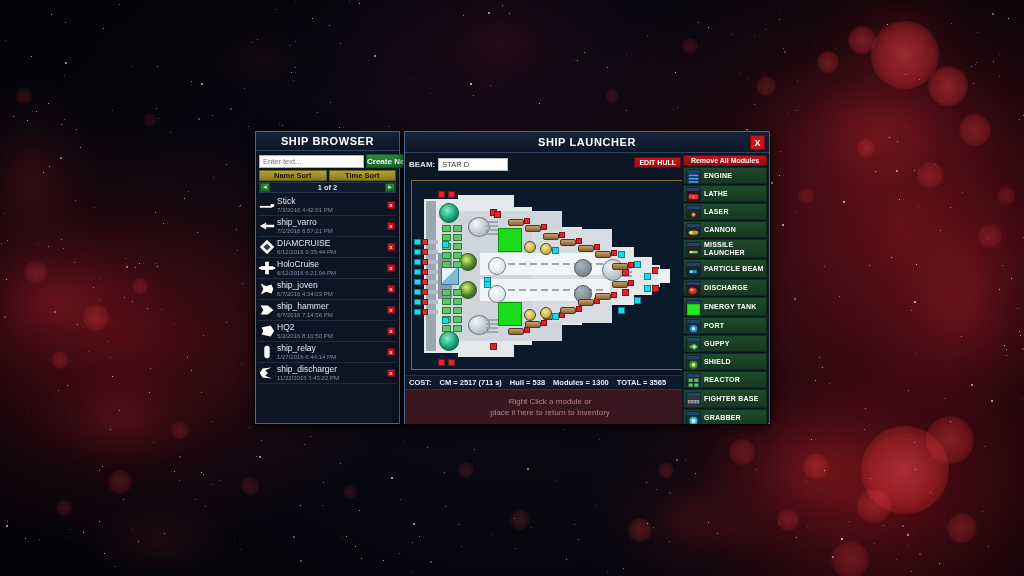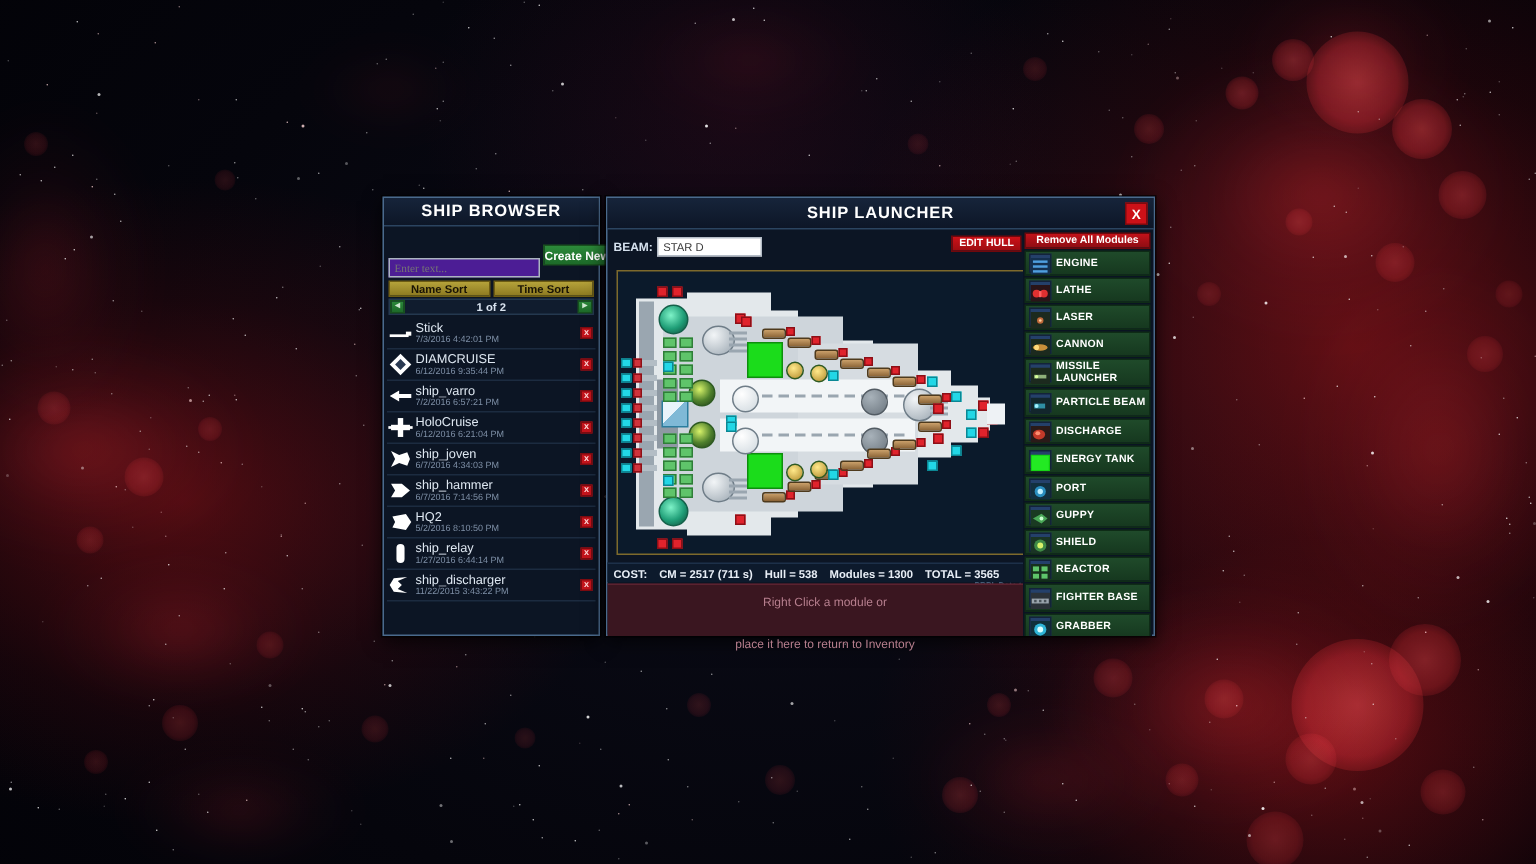--- a/index.html
+++ b/index.html
@@ -52,23 +52,23 @@
     background: linear-gradient(#16243a, #0d1627);
     border-bottom: 1px solid #2b4karma;
     border-bottom: 1px solid #2b4460;
   }
   .browser-searchrow {
     display: flex; align-items: center; gap: 2px;
     padding: 3px 3px 2px 3px;
   }
   .search-input {
     flex: 0 0 72px; height: 13px;
-    background: #4c1d95; border: 1px solid #aab4c0;
+    background: #ffffff; border: 1px solid #aab4c0;
     font-size: 7.5px; color: #8b8b8b; padding: 0 3px;
-    line-height: 11px; font-family: Liberation Serif, serif; margin-top: 18px;
+    line-height: 11px; font-family: Liberation Sans, sans-serif;
   }
   .create-btn {
     flex: 1; height: 14px; line-height: 13px; text-align: center;
     background: linear-gradient(#2c8a3a, #1d6a29);
     border: 1px solid #19521f;
     color: #ffffff; font-size: 8px; font-weight: bold;
     white-space: nowrap;
   }
   .sortrow { display: flex; gap: 2px; padding: 0 3px; }
   .sort-btn {
@@ -171,21 +171,21 @@
   .clipboard-note {
     position: absolute; right: 78px; top: 256px; width: 48px;
     color: #57728f; font-size: 5.5px; line-height: 6px; text-align: center;
     font-weight: bold;
   }
   .hint-area {
     position: absolute; left: 0; top: 257px; width: 290px; height: 35px;
     background: #3a1620; border-top: 1px solid #5b2230;
     display: flex; flex-direction: column; align-items: center; justify-content: center;
   }
-  .hint-area div { color: #b77f8e; font-size: 8px; line-height: 11px; margin-top: 17px; }
+  .hint-area div { color: #b77f8e; font-size: 8px; line-height: 11px; }
 
   
   .palette {
     position: absolute; right: 1px; top: 22px; width: 86px; height: 270px;
     background: #0a1422; overflow: hidden;
   }
   .remove-all-btn {
     height: 11px; margin: 1px 1px 1px 1px;
     background: linear-gradient(#c1121a, #8e0d13); border: 1px solid #6c080c;
     color: #ffffff; font-size: 7px; font-weight: bold;
@@ -775,39 +775,39 @@
           </div>
           <div class="ship-meta">
             <div class="ship-name">Stick</div>
             <div class="ship-date">7/3/2016 4:42:01 PM</div>
           </div>
           <div class="del-btn">x</div>
         </div>
         <div class="ship-row">
           <div class="ship-icon">
             <svg viewBox="0 0 20 20">
-              <path d="M10 2 L18 10 L10 18 L2 10 Z" fill="#fff"></path>
-              <path d="M10 6 L14 10 L10 14 L6 10 Z" fill="#2a3a52"></path>
+              <path d="M2 10 L9 6 L9 8.5 L18 8.5 L18 11.5 L9 11.5 L9 14 Z" fill="#fff"></path>
             </svg>
           </div>
           <div class="ship-meta">
-            <div class="ship-name">DIAMCRUISE</div>
-            <div class="ship-date">6/12/2016 9:35:44 PM</div>
+            <div class="ship-name">ship_varro</div>
+            <div class="ship-date">7/2/2016 6:57:21 PM</div>
           </div>
           <div class="del-btn">x</div>
         </div>
         <div class="ship-row">
           <div class="ship-icon">
             <svg viewBox="0 0 20 20">
-              <path d="M2 10 L9 6 L9 8.5 L18 8.5 L18 11.5 L9 11.5 L9 14 Z" fill="#fff"></path>
+              <path d="M10 2 L18 10 L10 18 L2 10 Z" fill="#fff"></path>
+              <path d="M10 6 L14 10 L10 14 L6 10 Z" fill="#2a3a52"></path>
             </svg>
           </div>
           <div class="ship-meta">
-            <div class="ship-name">ship_varro</div>
-            <div class="ship-date">7/2/2016 6:57:21 PM</div>
+            <div class="ship-name">DIAMCRUISE</div>
+            <div class="ship-date">6/12/2016 9:35:44 PM</div>
           </div>
           <div class="del-btn">x</div>
         </div>
         <div class="ship-row">
           <div class="ship-icon">
             <svg viewBox="0 0 20 20">
               <rect x="8" y="3" width="4" height="14" fill="#fff"></rect>
               <rect x="3" y="8" width="14" height="4" fill="#fff"></rect>
               <rect x="1" y="9" width="3" height="2" fill="#fff"></rect>
               <rect x="16" y="9" width="3" height="2" fill="#fff"></rect>

